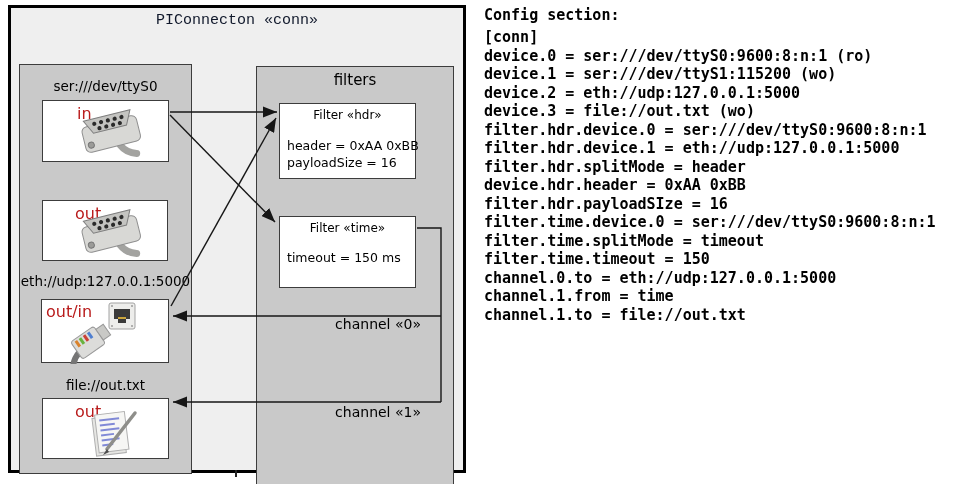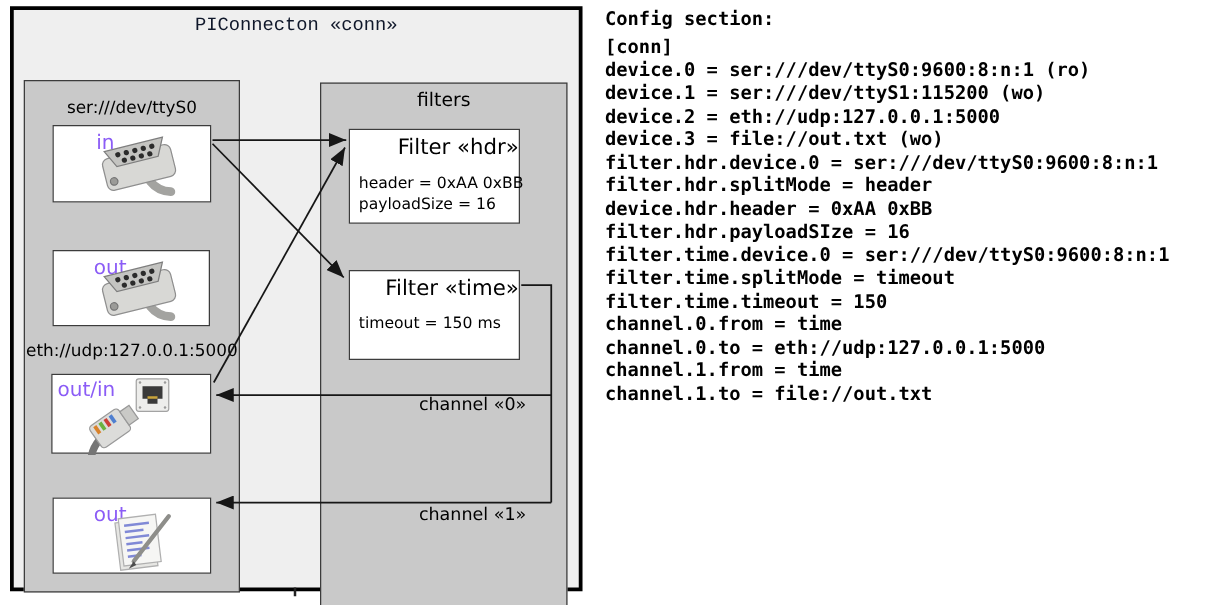--- a/index.html
+++ b/index.html
@@ -15,25 +15,25 @@
 
   
   .panel{position:absolute;box-sizing:border-box;background:#c9c9c9;border:1.5px solid #3c3c3c;}
   .devices-panel{left:8px;top:34px;width:173px;height:410px;margin-top:22px;}
   .filters-panel{left:245px;top:34px;width:198px;height:421px;margin-top:24px;}
   .filters-title{position:absolute;left:0;right:0;top:4px;text-align:center;font-size:15px;}
 
   
   .dev-label{position:absolute;left:0;right:0;text-align:center;font-size:13.5px;white-space:nowrap;}
   .dev-box{position:absolute;box-sizing:border-box;background:#ffffff;border:1.5px solid #3c3c3c;}
-  .dir{position:absolute;font-size:16px;color:#8b5cf6;}
+  .dir{position:absolute;font-size:16px;color:#b91c1c;}
 
   
   .filter-box{position:absolute;box-sizing:border-box;background:#ffffff;border:1.5px solid #3c3c3c;}
-  .f-title{position:absolute;left:0;right:0;top:4px;text-align:right;font-size:17px;}
+  .f-title{position:absolute;left:0;right:0;top:4px;text-align:center;font-size:12px;}
   .f-attr{position:absolute;left:7px;font-size:12.5px;white-space:nowrap;}
 
   
   .chan-label{position:absolute;right:32px;font-size:14px;white-space:nowrap;text-align:center;}
 
   
   #wires{position:absolute;left:0;top:0;width:964px;height:484px;pointer-events:none;z-index:5;}
 
   
   .config-panel{position:absolute;left:484px;top:6px;width:478px;
@@ -116,20 +116,21 @@
             <rect x="26" y="11" width="28" height="21" rx="3" fill="#dcdcda" stroke="#999999" stroke-width="1"></rect>
             <rect x="54" y="15" width="9" height="13" fill="#c9c9c6" stroke="#999999" stroke-width="1"></rect>
             <rect x="29.5" y="13" width="3" height="7" fill="#d9822b"></rect>
             <rect x="34.5" y="13" width="3" height="7" fill="#69b33e"></rect>
             <rect x="39.5" y="13" width="3" height="7" fill="#cc4036"></rect>
             <rect x="44.5" y="13" width="3" height="7" fill="#4f7fd0"></rect>
           </g>
         </svg>
       </div>
 
+      <div class="dev-label" style="top:312px">file://out.txt</div>
       <div class="dev-box" style="left:22px;top:333px;width:127px;height:61px">
         <span class="dir" style="left:32px;top:3px">out</span>
         <svg class="abs" style="left:38px;top:10px" width="64" height="50" viewBox="0 0 64 50">
           <g transform="rotate(-7 32 25)">
             <rect x="13" y="7" width="30" height="38" fill="#e6e6e3" stroke="#b0b0b0" stroke-width="1"></rect>
             <rect x="16" y="4" width="30" height="38" fill="#f6f6f4" stroke="#b0b0b0" stroke-width="1"></rect>
             <rect x="20" y="9" width="20" height="2" fill="#8089d6"></rect>
             <rect x="20" y="14" width="15" height="2" fill="#8089d6"></rect>
             <rect x="20" y="19" width="19" height="2" fill="#8089d6"></rect>
             <rect x="20" y="24" width="13" height="2" fill="#8089d6"></rect>
@@ -181,26 +182,26 @@
 
   <div class="config-panel">
     <div class="cfg-heading">Config section:</div>
     <div class="cfg-lines">
       <div class="cfg-line">[conn]</div>
       <div class="cfg-line">device.0 = ser:///dev/ttyS0:9600:8:n:1 (ro)</div>
       <div class="cfg-line">device.1 = ser:///dev/ttyS1:115200 (wo)</div>
       <div class="cfg-line">device.2 = eth://udp:127.0.0.1:5000</div>
       <div class="cfg-line">device.3 = file://out.txt (wo)</div>
       <div class="cfg-line">filter.hdr.device.0 = ser:///dev/ttyS0:9600:8:n:1</div>
+      <div class="cfg-line">filter.hdr.device.1 = eth://udp:127.0.0.1:5000</div>
       <div class="cfg-line">filter.hdr.splitMode = header</div>
       <div class="cfg-line">device.hdr.header = 0xAA 0xBB</div>
       <div class="cfg-line">filter.hdr.payloadSIze = 16</div>
       <div class="cfg-line">filter.time.device.0 = ser:///dev/ttyS0:9600:8:n:1</div>
       <div class="cfg-line">filter.time.splitMode = timeout</div>
       <div class="cfg-line">filter.time.timeout = 150</div>
-      <div class="cfg-line">channel.0.from = time</div>
       <div class="cfg-line">channel.0.to = eth://udp:127.0.0.1:5000</div>
       <div class="cfg-line">channel.1.from = time</div>
       <div class="cfg-line">channel.1.to = file://out.txt</div>
     </div>
   </div>
 
 </div>
 
 </body></html>

